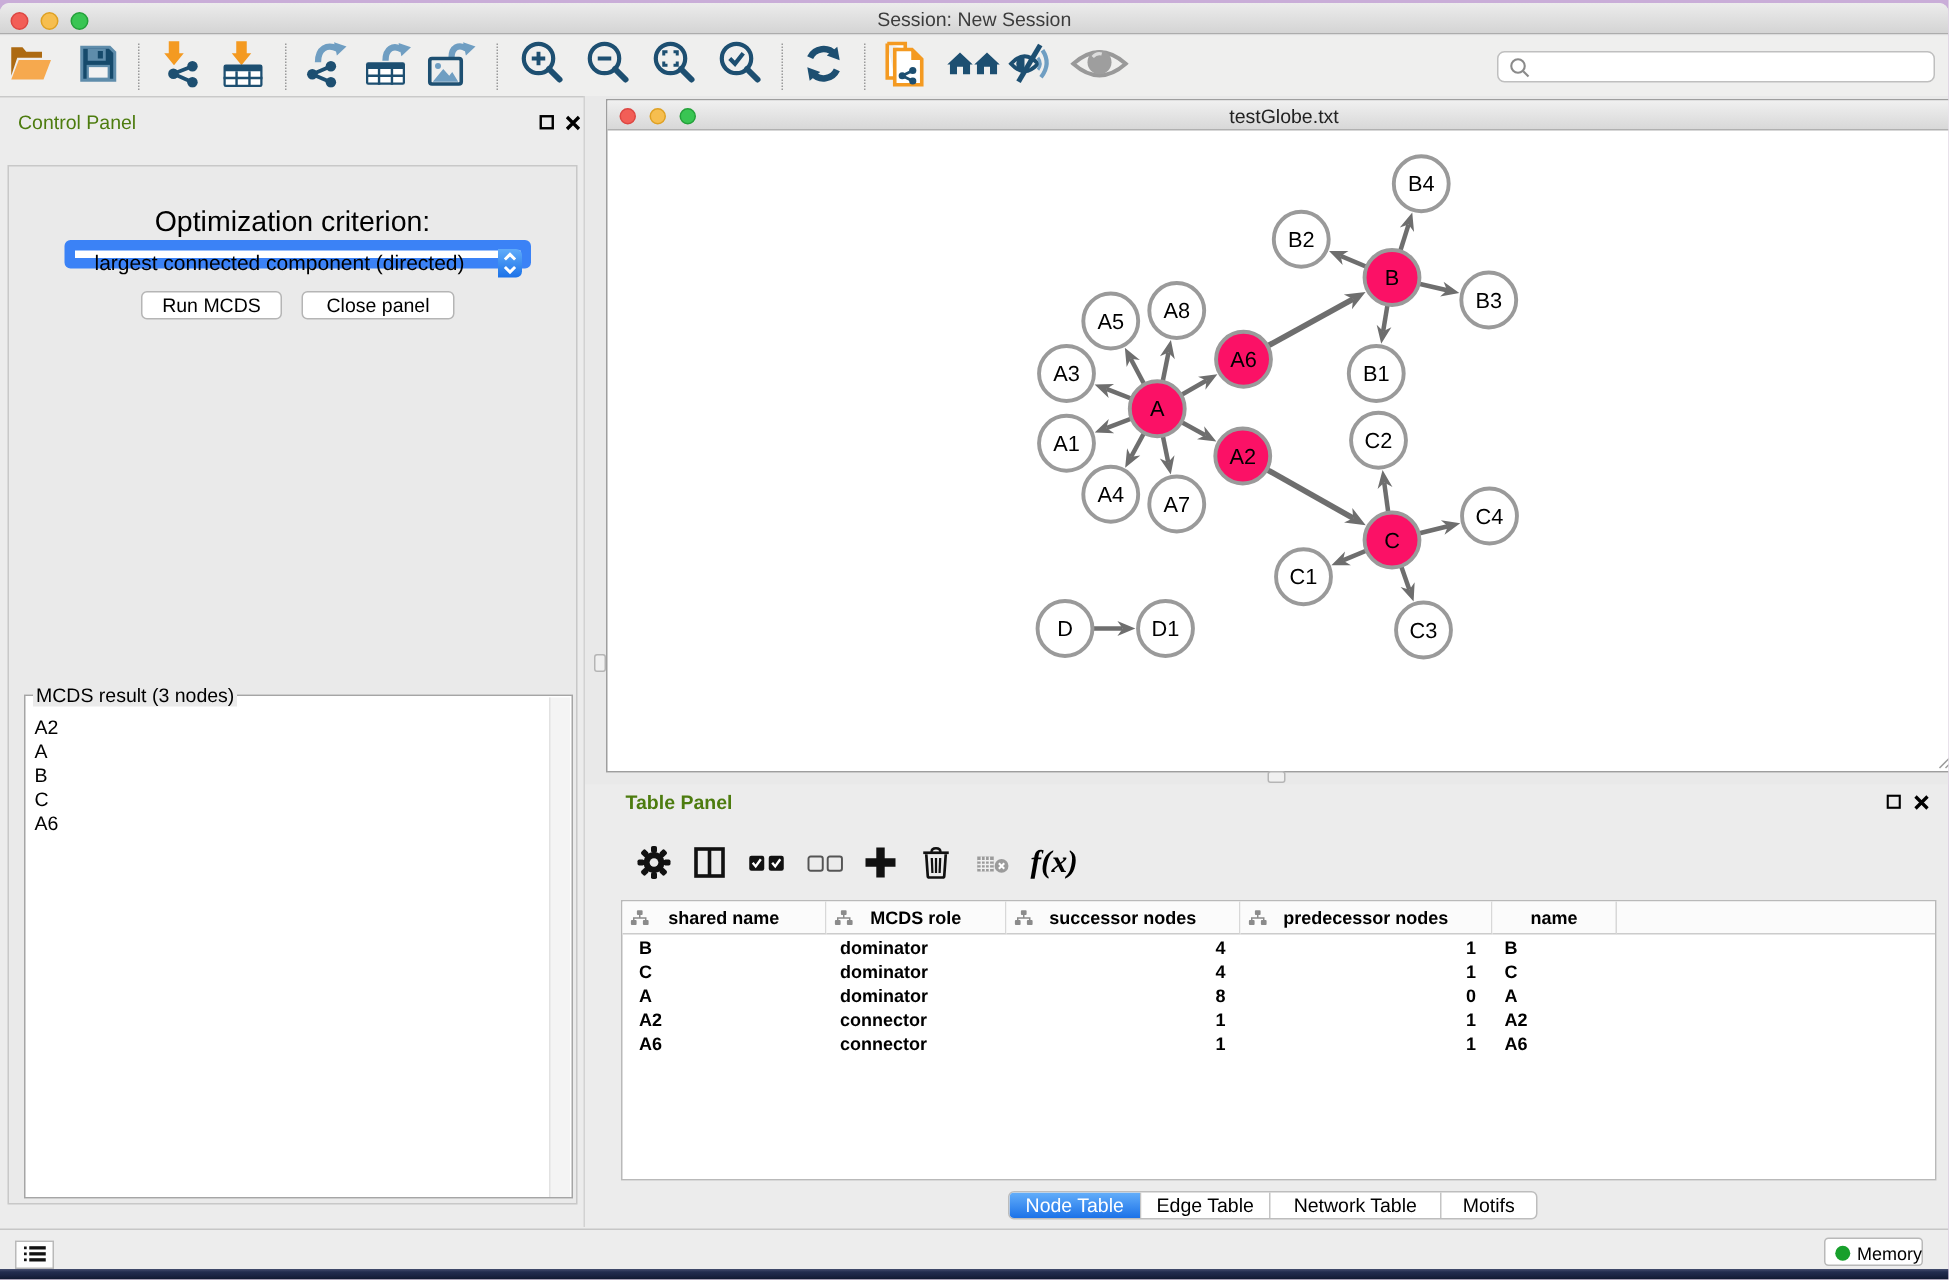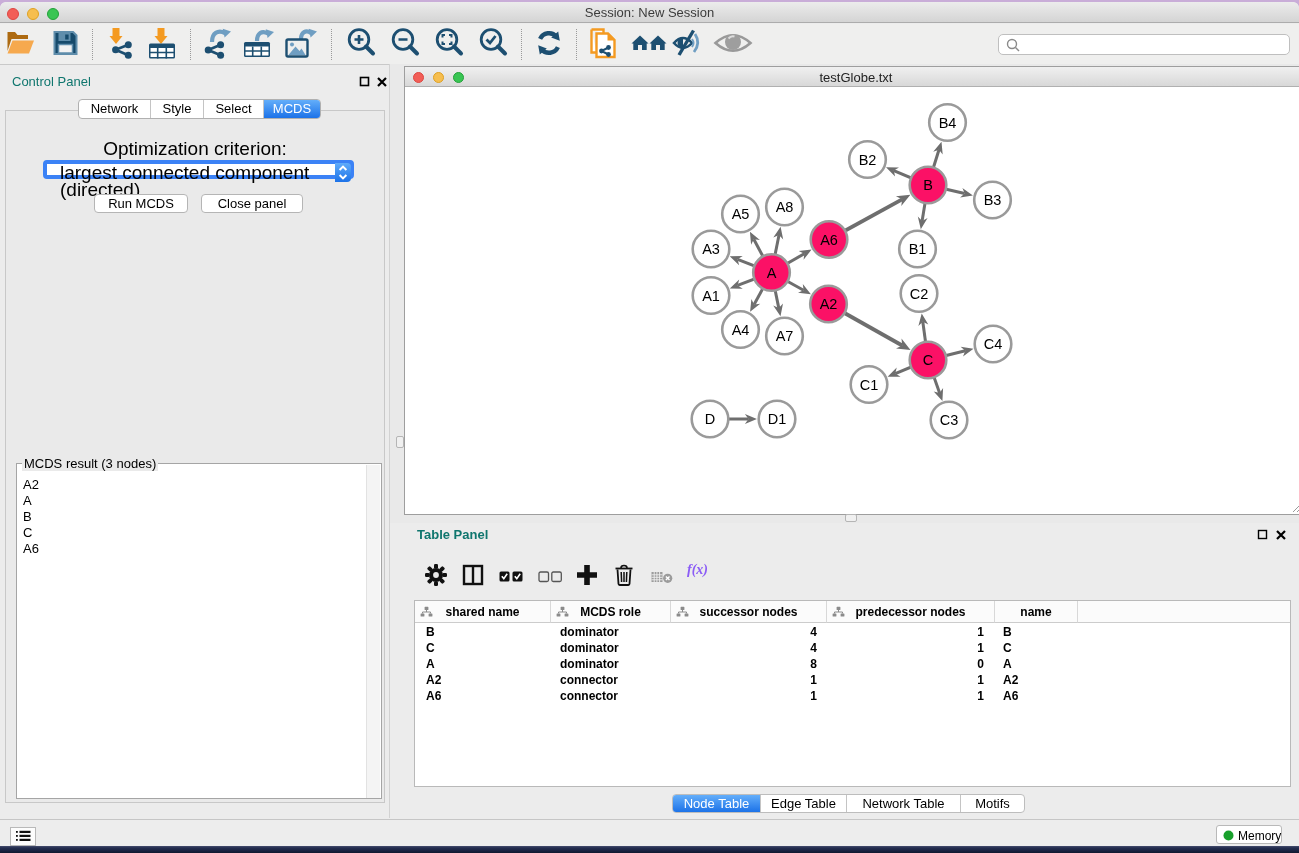--- a/index.html
+++ b/index.html
@@ -19,31 +19,31 @@
   #toolbar { position:absolute; left:0; top:22px; width:100%; height:41px;
     background:#efefee; border-bottom:1px solid #c9c9c9; }
   .tsep { position:absolute; top:5px; height:31px; width:0;
     border-left:1px dotted #9a9a9a; }
   .ticon { position:absolute; top:21px; transform:translate(-50%,-50%); }
   #toolbar .ticon { }
   #searchbox { position:absolute; left:998px; top:10px; width:292px; height:21px;
     background:#fff; border:1px solid #bfbfbf; border-radius:5px; }
   
   #cpanel { position:absolute; left:0; top:62px; width:390px; height:754px; border-right:1px solid #d2d2d2; }
-  .paneltitle { font-size:13px; color:#0f766e;text-align:center; }
+  .paneltitle { font-size:13px; color:#4d7c0f;text-align:center; }
   #cptabs { position:absolute; left:78px; top:35px; width:243px; height:20px; z-index:5;
     background:#fff; border:1px solid #b0b0b0; border-radius:4px; display:flex;
     font-size:13px; text-align:center; line-height:18px; }
   #cptabs div { border-right:1px solid #c4c4c4; }
   #cptabs div:last-child { border-right:none; }
   #cptabs .sel { background:linear-gradient(#63aefa,#1c72e8); color:#fff; border-radius:0 3px 3px 0; }
   #cpinner { position:absolute; left:5px; top:46px; width:380px; height:693px;
     background:#eaeaea; border:1px solid #c8c8c8; }
   #combo { position:absolute; left:43px; top:96px; width:311px; height:19px;
-    background:#fff; border:4px solid #3b82f6; border-radius:4px; font-size:19px;
+    background:#fff; border:7px solid #3b82f6; border-radius:4px; font-size:14px;
     line-height:17px; padding-left:13px; }
   #combo .stepper { position:absolute; right:-1px; top:-1px; width:16px; height:19px;
     background:linear-gradient(#60acfa,#1c72e8); border-radius:0 4px 4px 0; }
   .pbtn { position:absolute; height:19px; background:#fff; border:1px solid #b5b5b5;
     border-radius:4px; font-size:13px; text-align:center; line-height:17px; }
   #mcdsbox { position:absolute; left:16px; top:399px; width:366px; height:336px;
     border:1px solid #a5a5a5; background:#fff; }
   #mcdsbox .lbl { position:absolute; left:5px; top:-8px; background:#eaeaea;
     font-size:13px; padding:0 2px; }
   #mcdsbox .items { position:absolute; left:6px; top:13px; font-size:13px; line-height:16px; }
@@ -237,26 +237,20 @@
   </div>
 
   <div id="cpanel">
     <div class="paneltitle" style="position:absolute;left:12px;top:10px">Control Panel</div>
     <svg class="abs" style="left:359px;top:12px" width="12" height="12">
         <rect x="1.5" y="1.5" width="8" height="8" fill="none" stroke="#000" stroke-width="1.6"></rect>
       </svg>
     <svg class="abs" style="left:376px;top:12px" width="12" height="12">
         <path d="M2 2 L10 10 M10 2 L2 10" stroke="#000" stroke-width="2.2"></path>
       </svg>
-    <div id="cptabs">
-      <div style="width:72px">Network</div>
-      <div style="width:53px">Style</div>
-      <div style="width:60px">Select</div>
-      <div class="sel" style="width:56px">MCDS</div>
-    </div>
     <div id="cpinner"></div>
     <div class="abs" style="left:0;top:74px;width:390px;text-align:center;font-size:19px;">Optimization criterion:</div>
     <div id="combo">largest connected component (directed)
       <div class="stepper">
         <svg width="16" height="19">
           <path d="M4.6 7 L8 3.6 L11.4 7" stroke="#fff" stroke-width="2" fill="none"></path>
           <path d="M4.6 12 L8 15.4 L11.4 12" stroke="#fff" stroke-width="2" fill="none"></path>
         </svg>
       </div>
     </div>
@@ -431,21 +425,21 @@
 <line x1="0.5" y1="6.3" x2="11.5" y2="6.3"></line>
 <line x1="0.5" y1="8.8" x2="11.5" y2="8.8"></line>
 <line x1="3.2" y1="1" x2="3.2" y2="11"></line>
 <line x1="5.9" y1="1" x2="5.9" y2="11"></line>
 <line x1="8.6" y1="1" x2="8.6" y2="11"></line>
 </g>
 <circle cx="16.7" cy="7.3" r="4.6" fill="#9b9b9b"></circle>
 <path d="M14.9 5.5 L18.5 9.1 M18.5 5.5 L14.9 9.1" stroke="#fff" stroke-width="1.4"></path>
 </svg></div>
       <div class="abs" style="left:297px;top:39px">
-        <div style="font-family:'Liberation Serif',serif;font-style:italic;font-size:14px;color:#8b5cf6;text-align:right;">f(x)</div>
+        <div style="font-family:'Liberation Serif',serif;font-style:italic;font-size:21px;color:#000000;text-align:right;">f(x)</div>
       </div>
     <div id="ttable">
       <div class="th" style="left:0px;width:136px">
           <div class="t">shared name</div>
           <div class="abs" style="left:5px;top:5px"><svg width="13" height="12" viewBox="0 0 13 12">
 <g fill="#8b8b8b">
 <rect x="4.6" y="0.8" width="3.8" height="3.2" rx="0.6"></rect>
 <rect x="0.6" y="7.4" width="3.8" height="3.2" rx="0.6"></rect>
 <rect x="8.6" y="7.4" width="3.8" height="3.2" rx="0.6"></rect>
 <path d="M6.5 4 L6.5 6 M2.5 7.4 L2.5 6 L10.5 6 L10.5 7.4" stroke="#8b8b8b" stroke-width="1" fill="none"></path>

